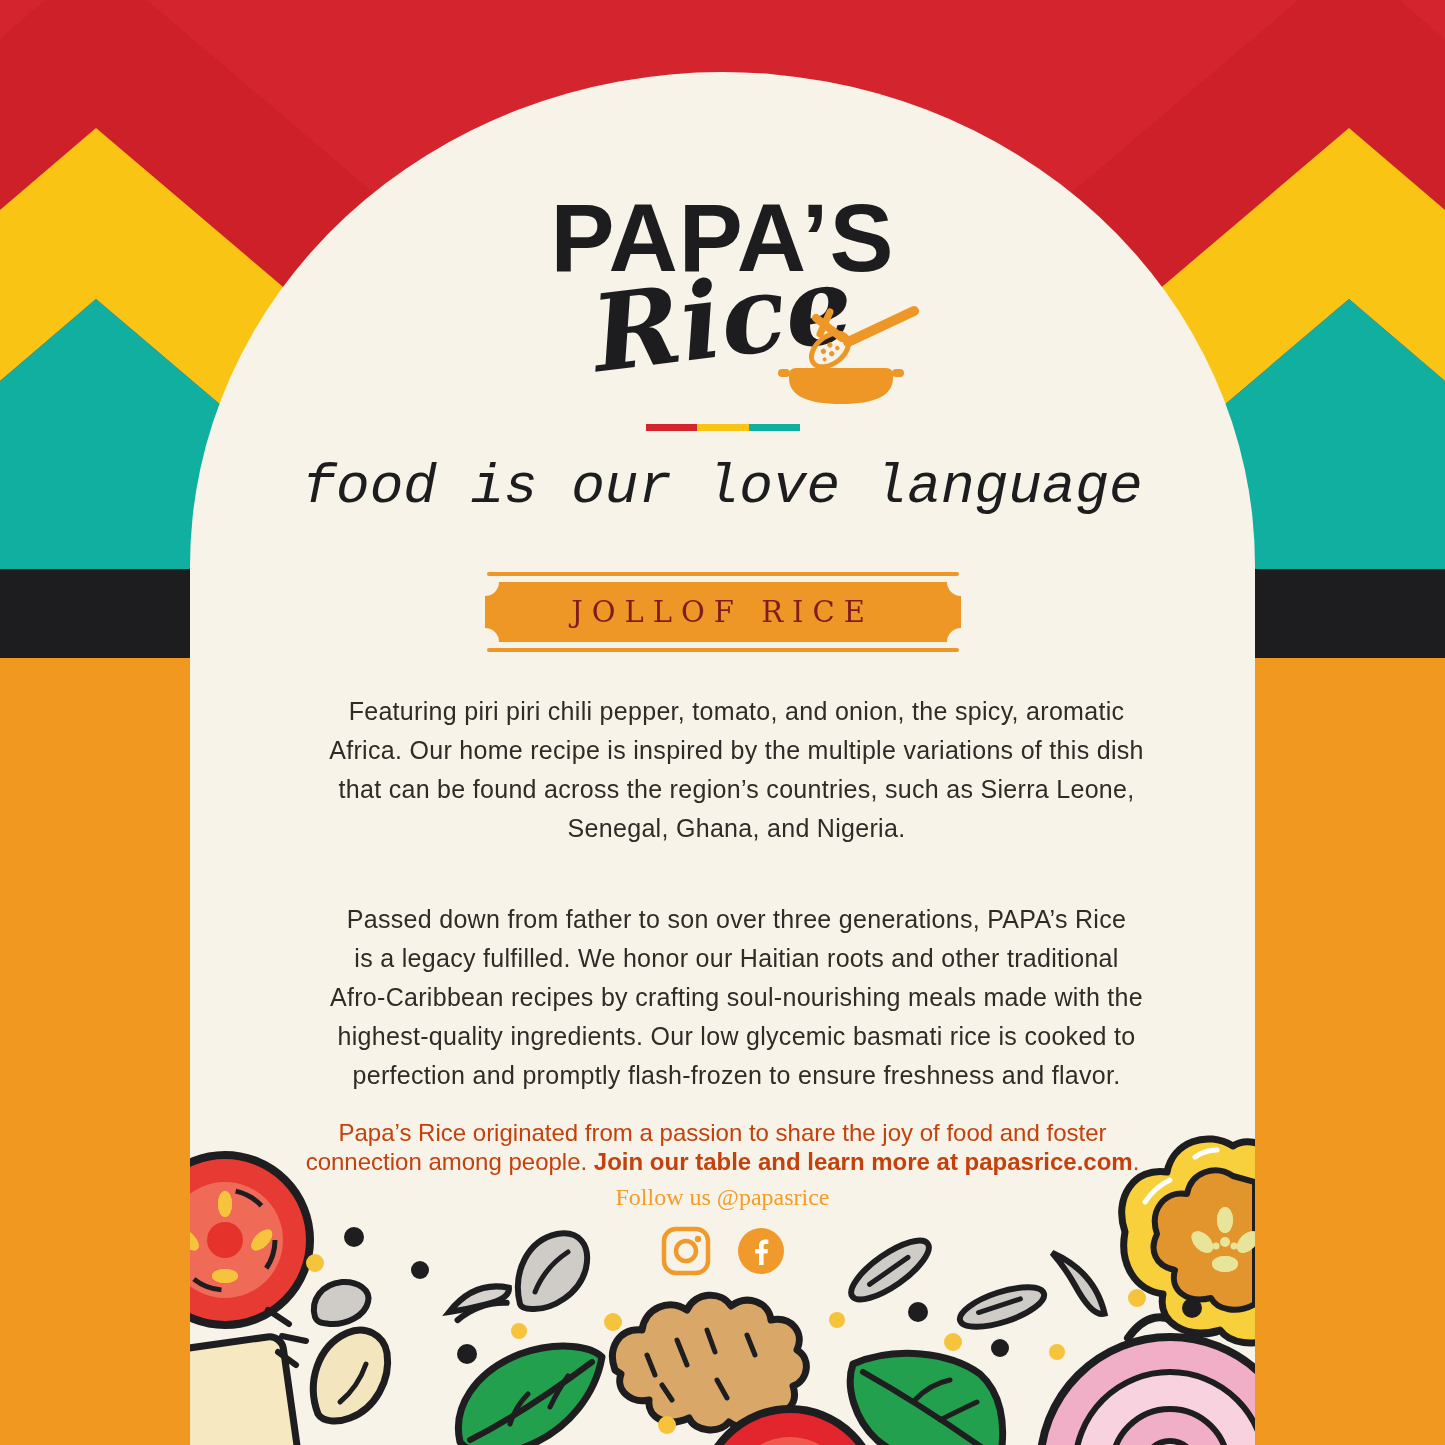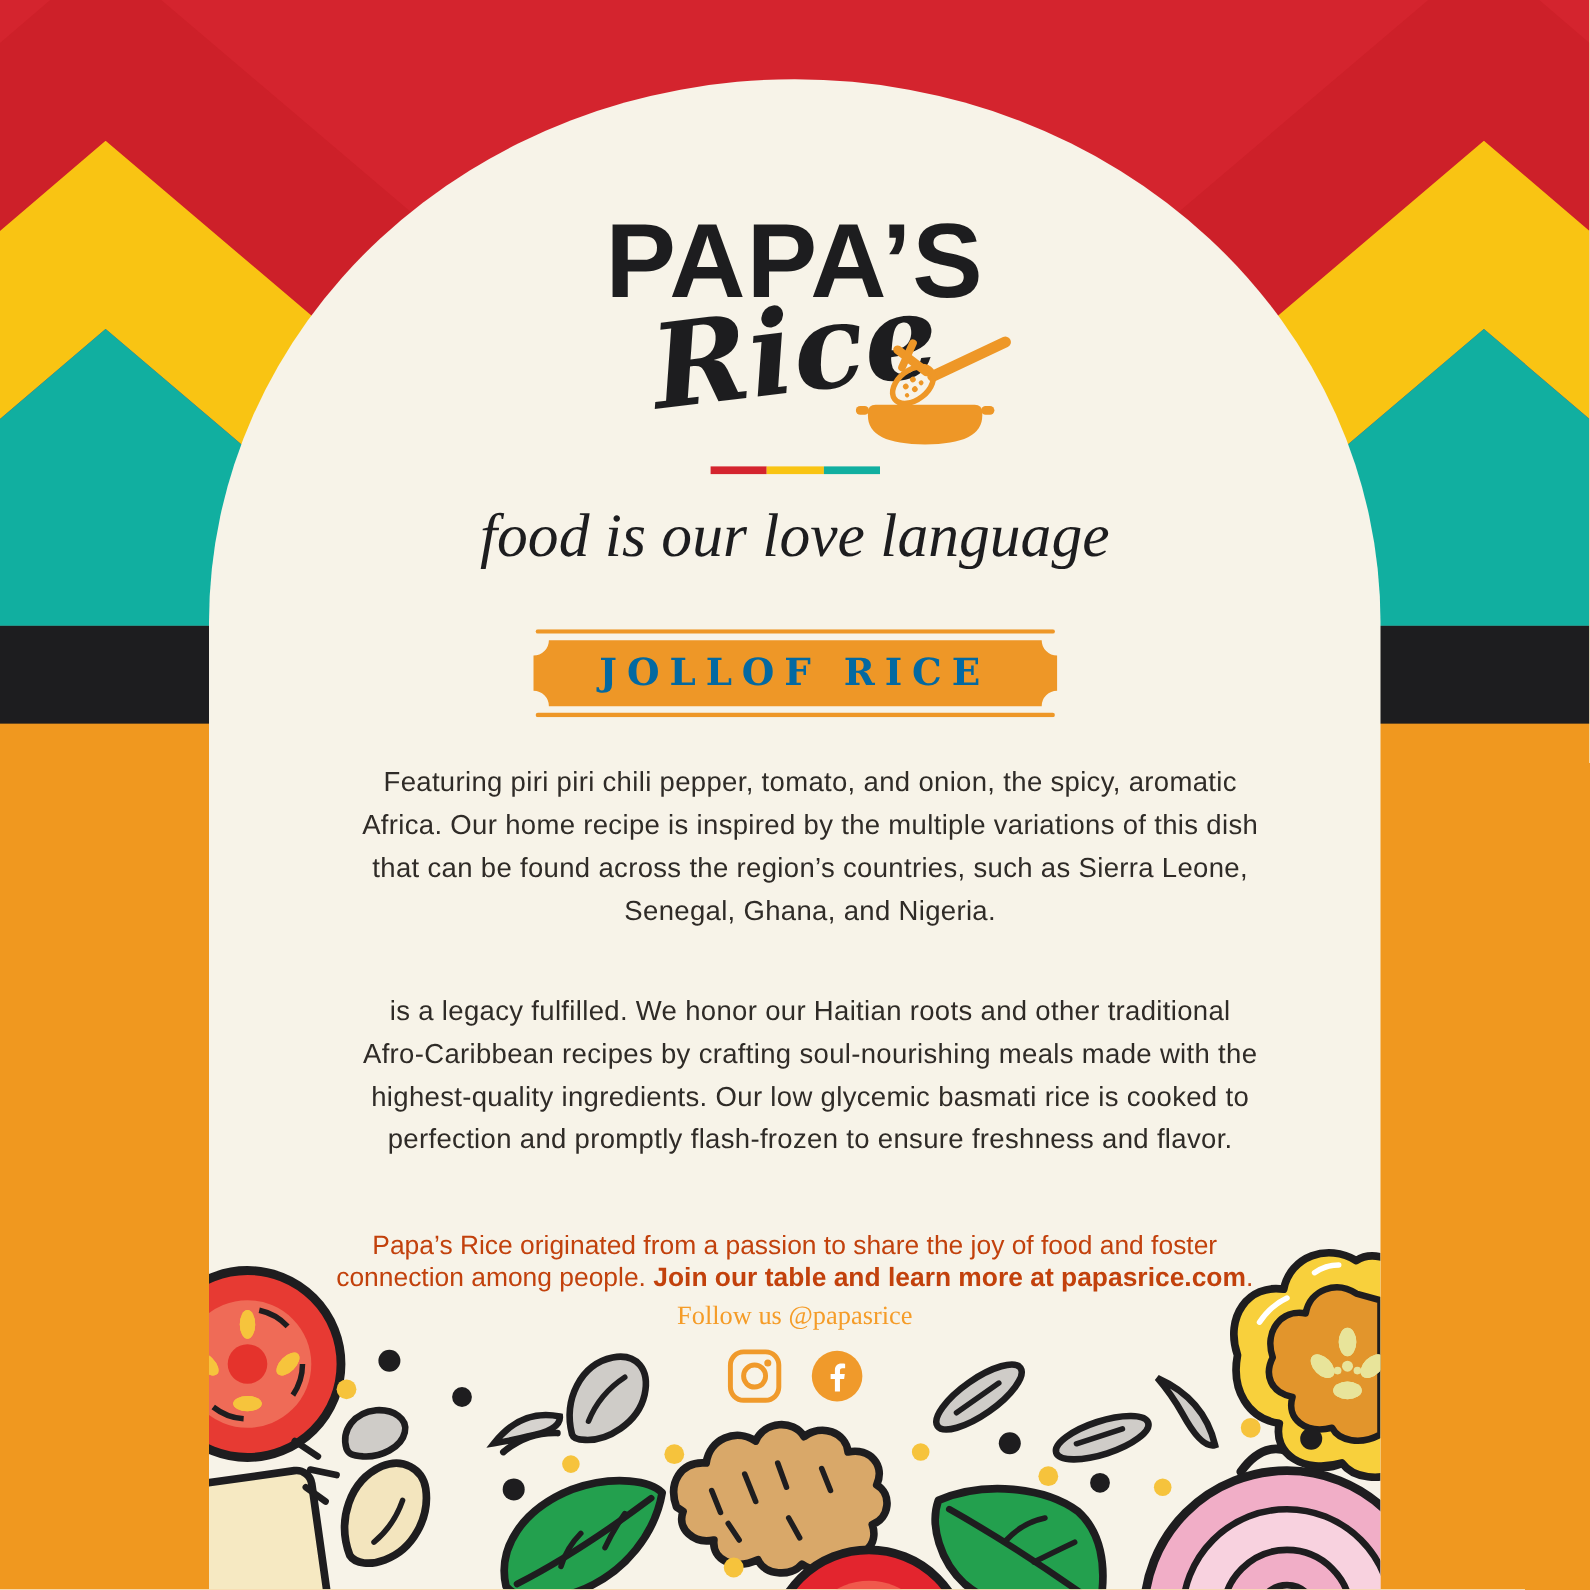--- a/index.html
+++ b/index.html
@@ -28,26 +28,26 @@
   }
   .abs{position:absolute;}
   .centered{left:0;width:100%;text-align:center;}
   
   .wordmark-top{top:118px;font-size:96px;line-height:1;font-weight:bold;letter-spacing:1px;color:#1D1D1F;}
   .wordmark-script{top:194px;font-family:"DejaVu Serif",serif;font-style:italic;font-weight:bold;
     font-size:106px;line-height:1;color:#1D1D1F;transform:rotate(-7deg);}
   .pot-svg{left:588px;top:226px;}
   .divider{top:352px;left:456px;width:154px;height:7px;display:flex;}
   .divider span{flex:1;height:100%;}
-  .tagline{top:382px;font-family:Liberation Serif, serif;font-style:italic;font-size:56px;line-height:1.2;color:#1D1D1F;}
+  .tagline{top:382px;font-family:Liberation Mono, monospace;font-style:italic;font-size:56px;line-height:1.2;color:#1D1D1F;}
   
   .banner{top:500px;left:50%;transform:translateX(-50%);width:504px;height:80px;}
   .banner svg{position:absolute;left:0;top:0;}
   .banner-label{position:absolute;left:0;top:10px;width:100%;height:60px;line-height:60px;text-align:center;
-    font-family:"DejaVu Serif",serif;font-weight:bold;font-size:34px;letter-spacing:9px;color:#0369a1;}
+    font-family:"DejaVu Serif",serif;font-weight:normal;font-size:29px;letter-spacing:9px;color:#7f1d1d;}
   
   .para{font-size:25px;line-height:39px;color:#2F2B27;letter-spacing:0.3px;}
   .para div{white-space:nowrap;margin-left:28px;}
   .p1{top:620px;}
   .p2{top:828px;}
   .origin{top:1046px;font-size:24px;line-height:29px;color:#c2410c;}
   .origin b{font-weight:bold;}
   .follow{top:1112px;font-size:24px;color:#F59C28;font-family:Liberation Serif, serif;}
   .social{top:1154px;left:0;width:100%;display:flex;justify-content:center;align-items:center;gap:26px;}
   .social svg{display:block;cursor:pointer;}
@@ -257,20 +257,21 @@
     </div>
 
     <div class="abs centered para p1">
       <div>Featuring piri piri chili pepper, tomato, and onion, the spicy, aromatic</div>
       <div>Africa. Our home recipe is inspired by the multiple variations of this dish</div>
       <div>that can be found across the region’s countries, such as Sierra Leone,</div>
       <div>Senegal, Ghana, and Nigeria.</div>
     </div>
 
     <div class="abs centered para p2">
+      <div>Passed down from father to son over three generations, PAPA’s Rice</div>
       <div>is a legacy fulfilled. We honor our Haitian roots and other traditional</div>
       <div>Afro-Caribbean recipes by crafting soul-nourishing meals made with the</div>
       <div>highest-quality ingredients. Our low glycemic basmati rice is cooked to</div>
       <div>perfection and promptly flash-frozen to ensure freshness and flavor.</div>
     </div>
 
     <div class="abs centered origin">
       <div>Papa’s Rice originated from a passion to share the joy of food and foster</div>
       <div><span>connection among people. </span><b>Join our table and learn more at papasrice.com</b><span>.</span></div>
     </div>

